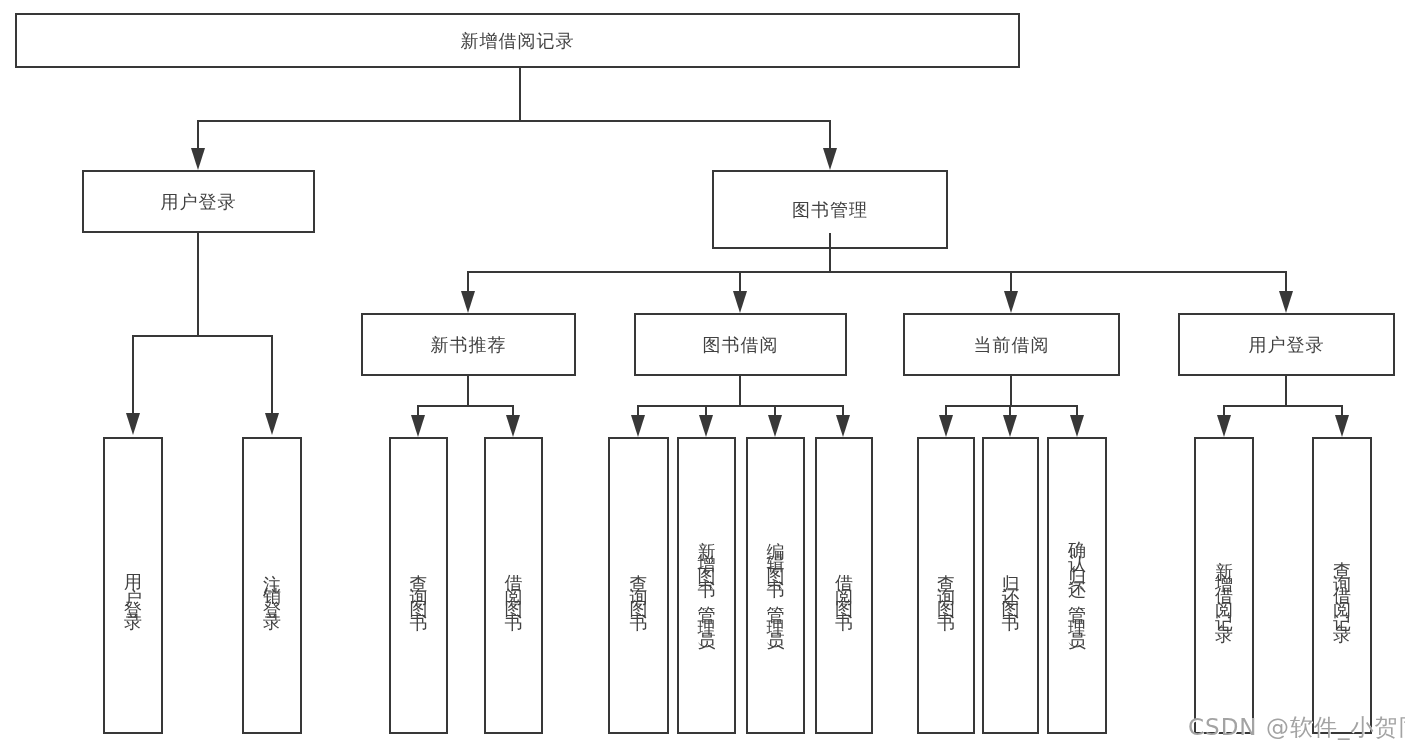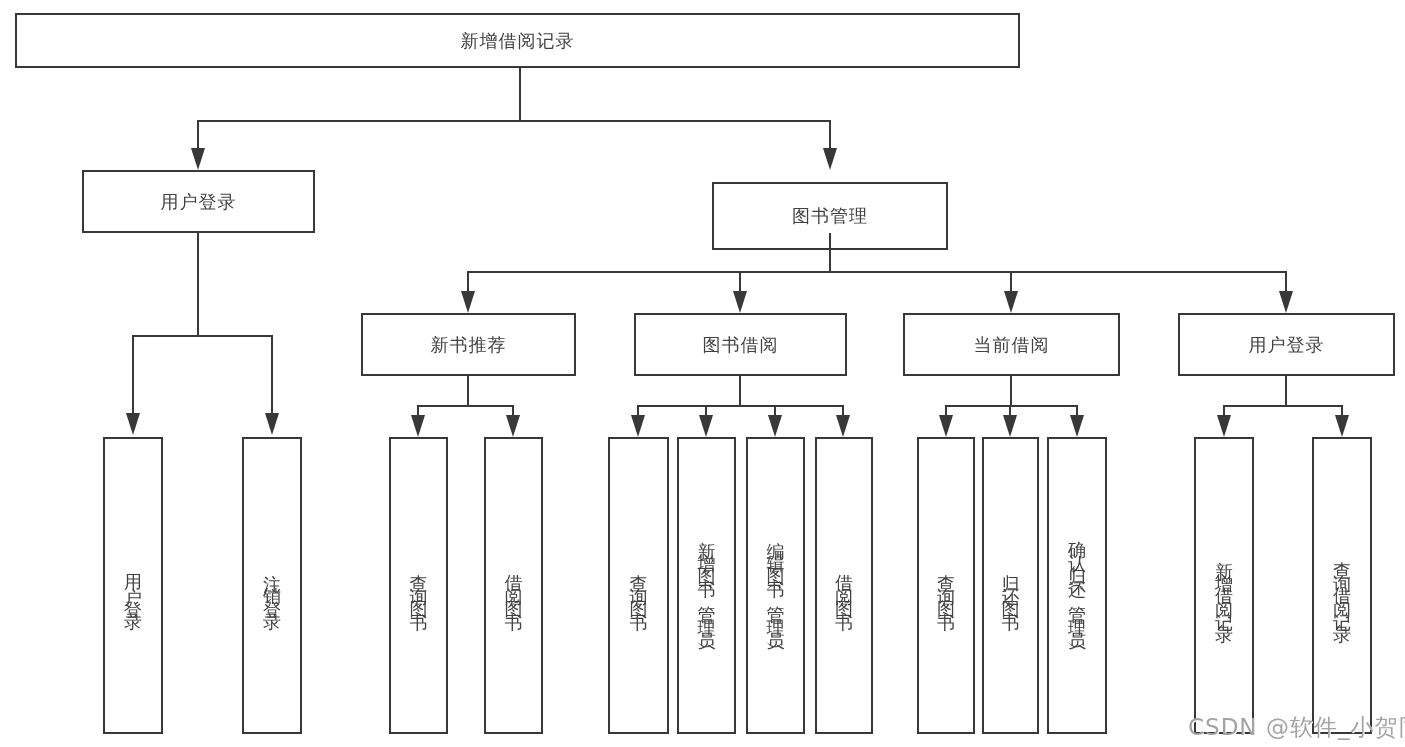--- a/index.html
+++ b/index.html
@@ -75,21 +75,21 @@
   <div class="v-line" style="left:519px; top:68px; height:52px;"></div>
   <div class="h-line" style="left:197px; top:120px; width:634px;"></div>
   <div class="v-line" style="left:197px; top:120px; height:30px;"></div>
   <div class="arrow-down" style="left:191px; top:148px;"></div>
   <div class="v-line" style="left:829px; top:120px; height:30px;"></div>
   <div class="arrow-down" style="left:823px; top:148px;"></div>
 
   <div class="node" style="left:82px; top:170px; width:233px; height:63px;">
     <span>用户登录</span>
   </div>
-  <div class="node" style="left:712px; top:182px; width:236px; height:68px;">
+  <div class="node" style="left:712px; top:170px; width:236px; height:79px;">
     <span>图书管理</span>
   </div>
 
   <div class="v-line" style="left:197px; top:233px; height:102px;"></div>
   <div class="h-line" style="left:133px; top:335px; width:140px;"></div>
   <div class="v-line" style="left:132px; top:335px; height:80px;"></div>
   <div class="arrow-down" style="left:126px; top:413px;"></div>
   <div class="v-line" style="left:271px; top:335px; height:80px;"></div>
   <div class="arrow-down" style="left:265px; top:413px;"></div>
 

